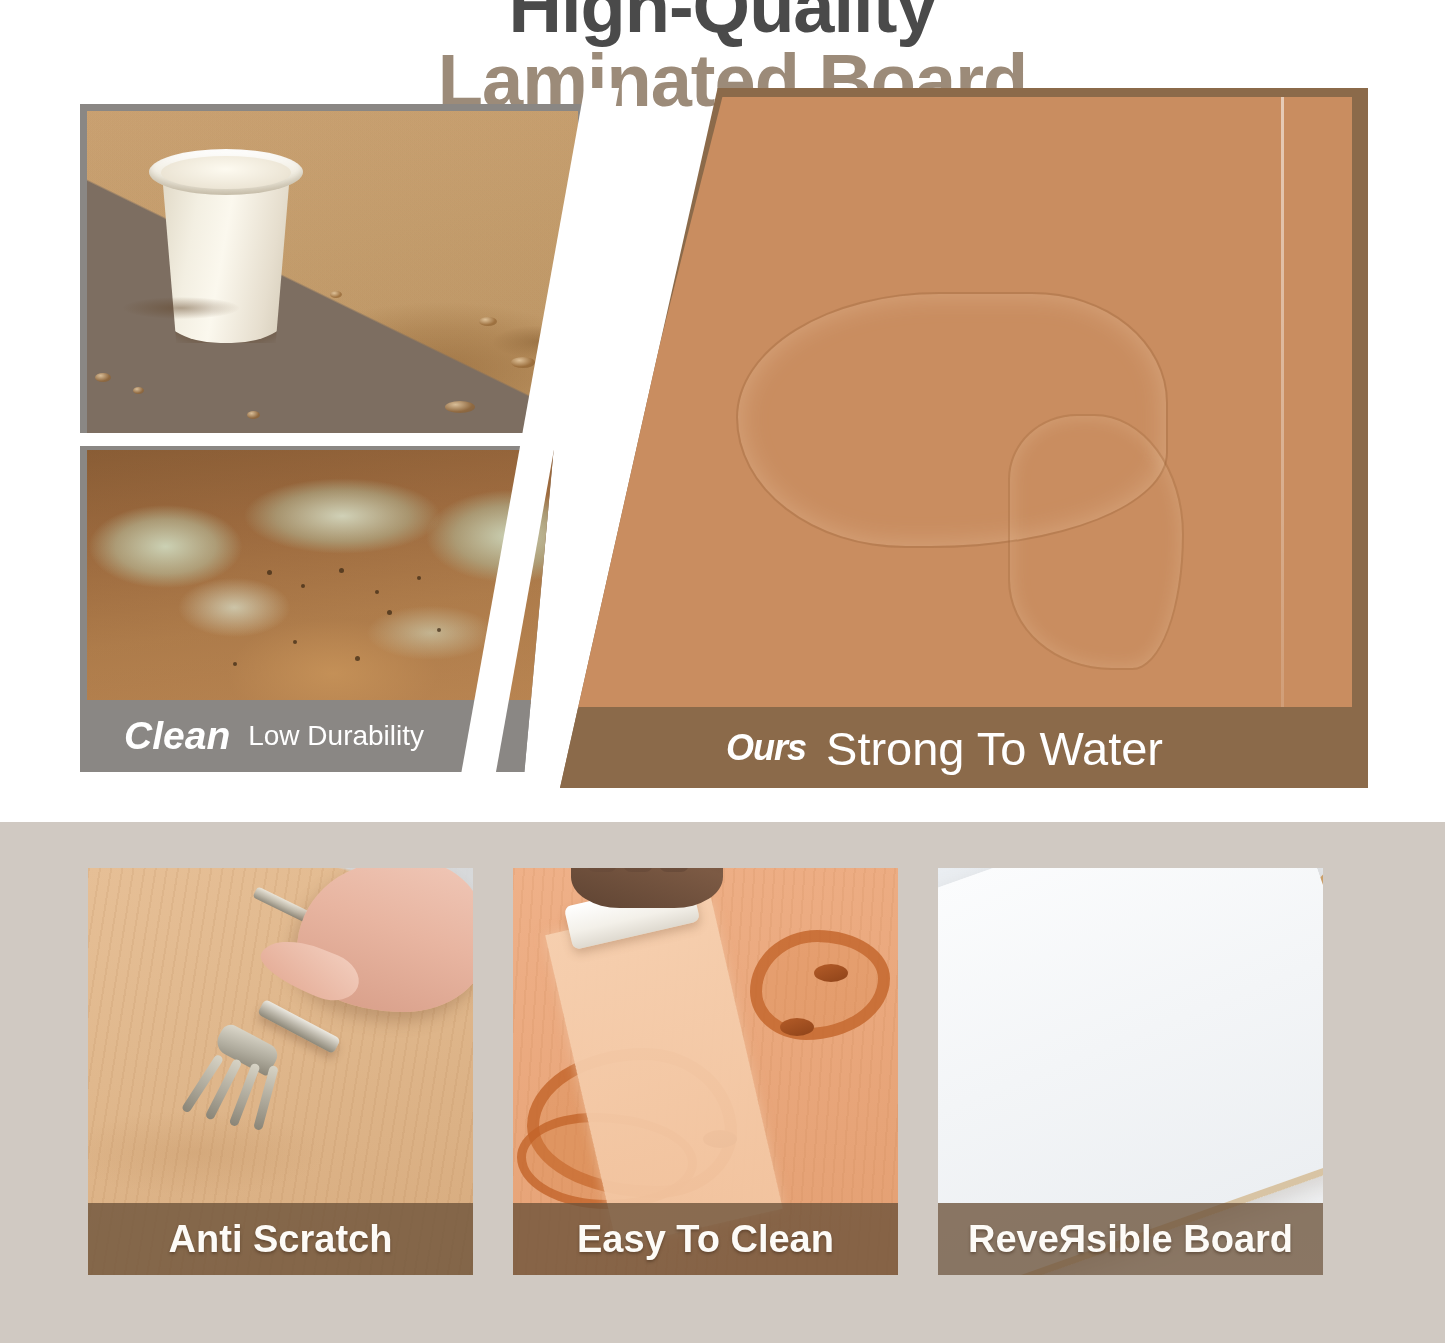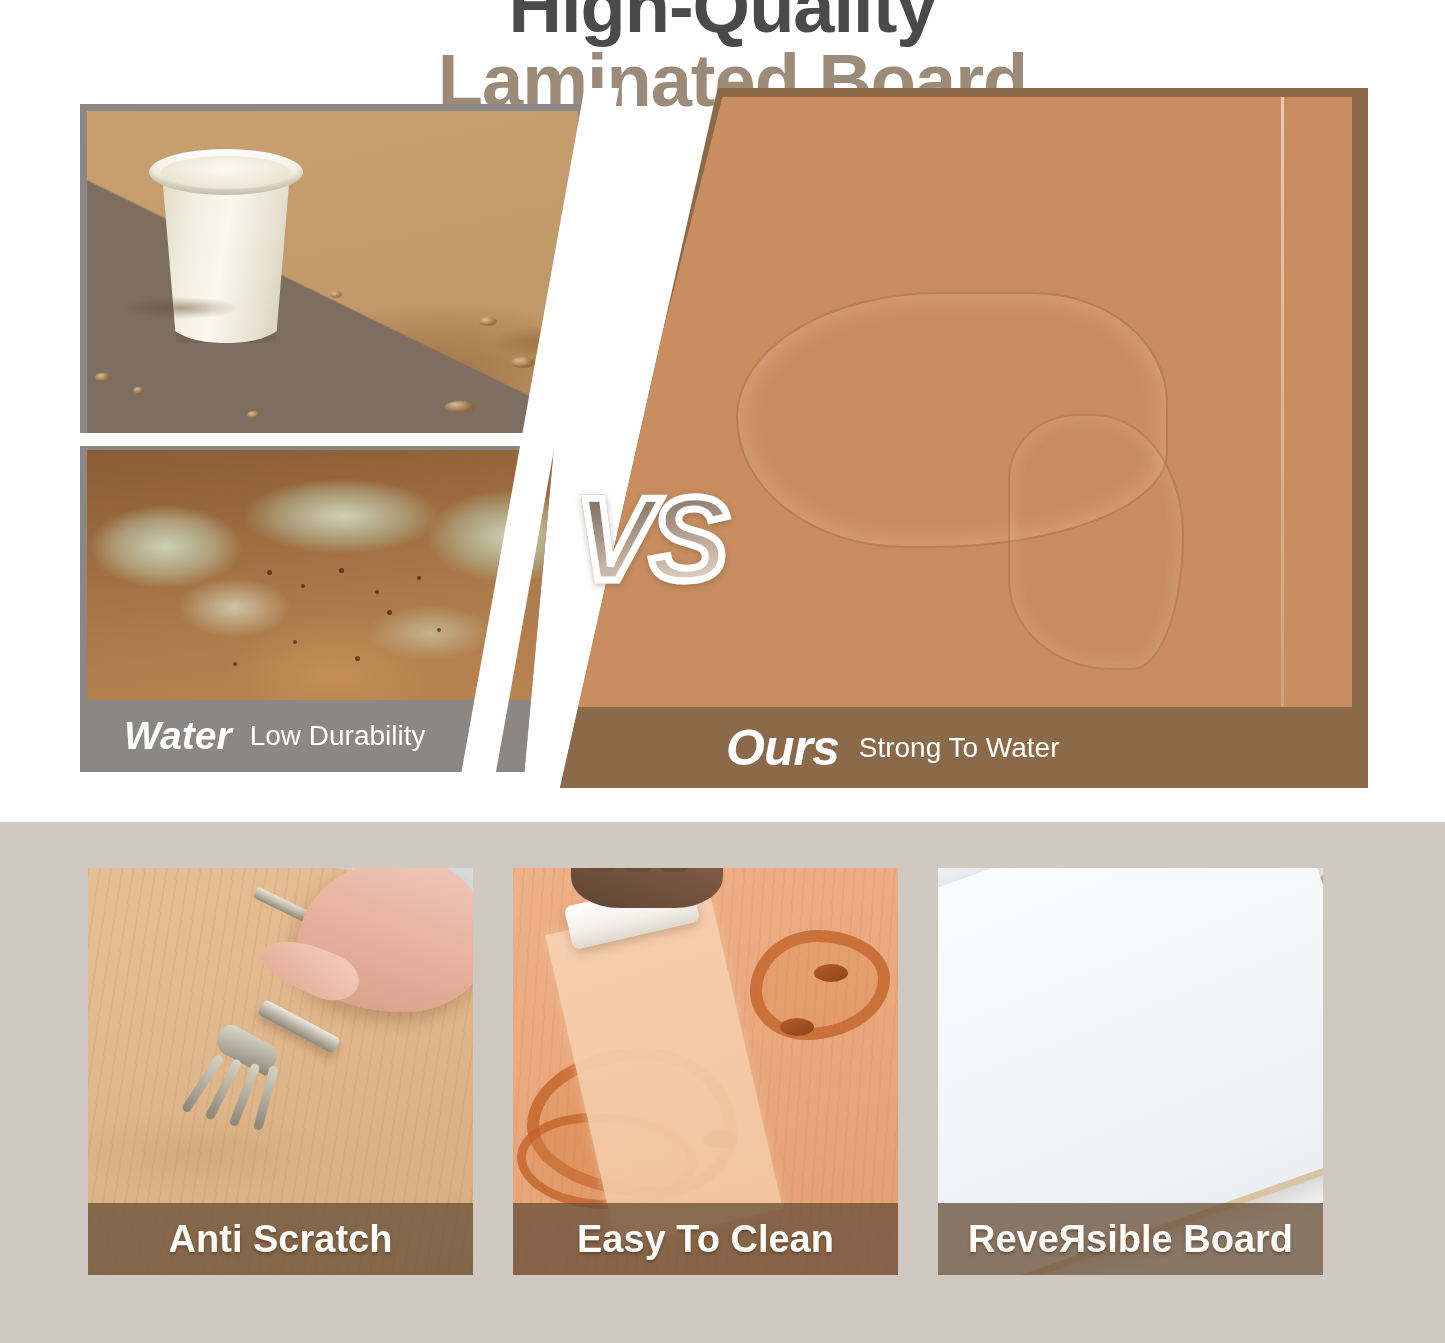--- a/index.html
+++ b/index.html
@@ -151,25 +151,25 @@
     position:absolute; right:9.5%; top:0; width:3px; height:100%;
     background:linear-gradient(180deg, rgba(255,255,255,0.55), rgba(255,255,255,0.15));
   }
   #ours-label{
     position:absolute; left:0; bottom:0; width:100%; height:80px;
     background:#8b6a4a;
     display:flex; align-items:center; white-space:nowrap;
     padding-left:166px;
   }
   #ours-label-main{
-    color:#ffffff; font-size:50px; font-weight:bold; font-style:italic;
+    color:#ffffff; font-size:36px; font-weight:bold; font-style:italic;
     letter-spacing:-1px;
   }
   #ours-label-sub{
-    color:#ffffff; font-size:28px; font-weight:normal; margin-left:20px;
+    color:#ffffff; font-size:47px; font-weight:normal; margin-left:20px;
   }
 
   
   #divider{
     position:absolute; left:520px; top:-10px;
     width:34px; height:740px;
     background:#ffffff;
     transform:rotate(10.2deg);
     transform-origin:50% 50%;
     z-index:6;
@@ -368,41 +368,40 @@
       <div class="mold-dot" style="left:288px;top:140px;width:4px;height:4px;"></div>
       <div class="mold-dot" style="left:300px;top:160px;width:5px;height:5px;"></div>
       <div class="mold-dot" style="left:330px;top:126px;width:4px;height:4px;"></div>
       <div class="mold-dot" style="left:206px;top:190px;width:4px;height:4px;"></div>
       <div class="mold-dot" style="left:268px;top:206px;width:5px;height:5px;"></div>
       <div class="mold-dot" style="left:350px;top:178px;width:4px;height:4px;"></div>
       <div class="mold-dot" style="left:146px;top:212px;width:4px;height:4px;"></div>
     </div>
 
     <div id="others-label">
-      <span id="others-label-main">Water</span>
+      <span id="others-label-main">Clean</span>
       <span id="others-label-sub">Low Durability</span>
     </div>
   </div>
 
   <div id="ours-panel">
     <div id="ours-img">
       <div id="ours-puddle-edge"></div>
       <div id="ours-puddle-tail"></div>
       <div id="ours-edge-highlight"></div>
     </div>
     <div id="ours-label">
       <span id="ours-label-main">Ours</span>
       <span id="ours-label-sub">Strong To Water</span>
     </div>
   </div>
 
   <div id="divider-h"></div>
   <div id="divider"></div>
 
-  <div id="vs">VS</div>
 </div>
 
 <div id="features">
   <div id="feature-row">
 
     <div class="feature-card" id="card-scratch">
       <div id="fork-handle"></div>
       <div id="hand1"></div>
       <div id="finger1"></div>
       <div id="fork-neck"></div>

